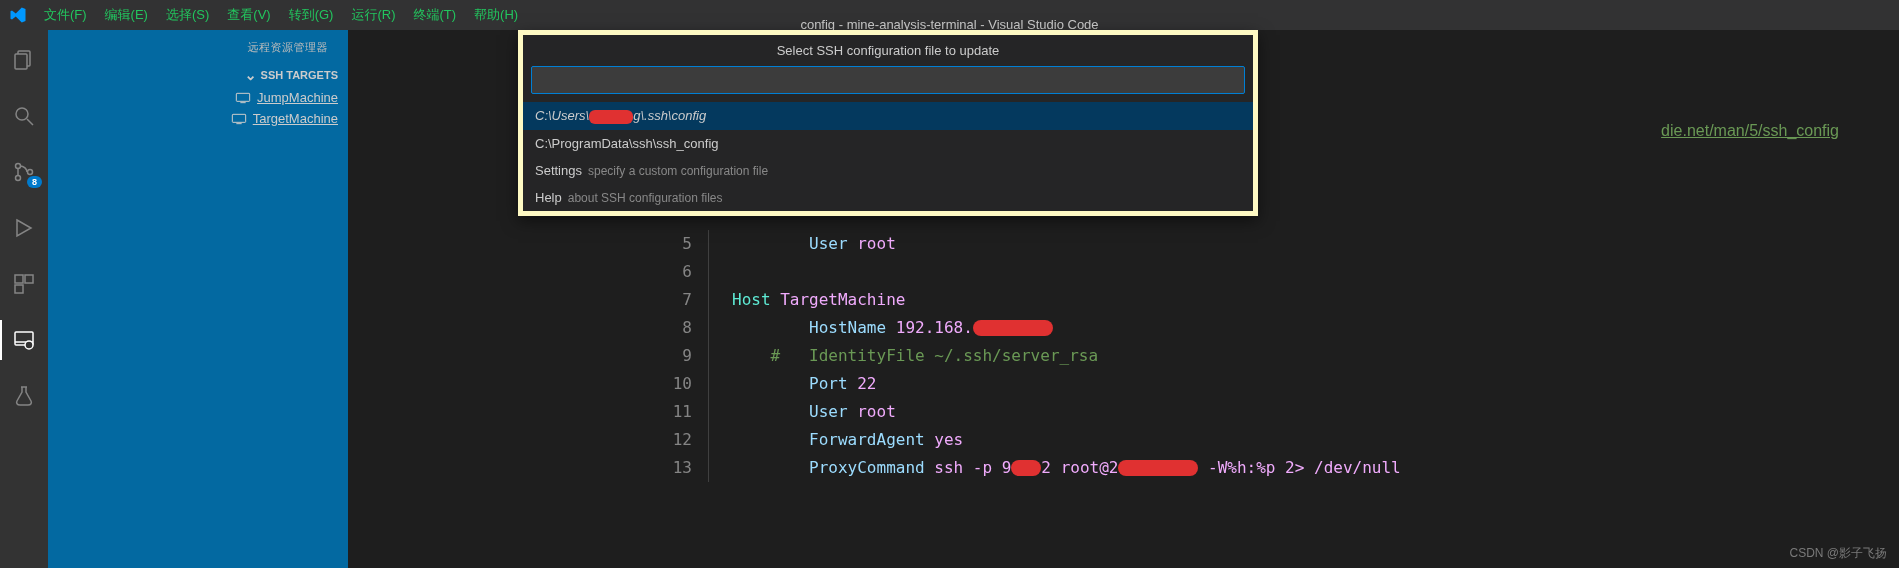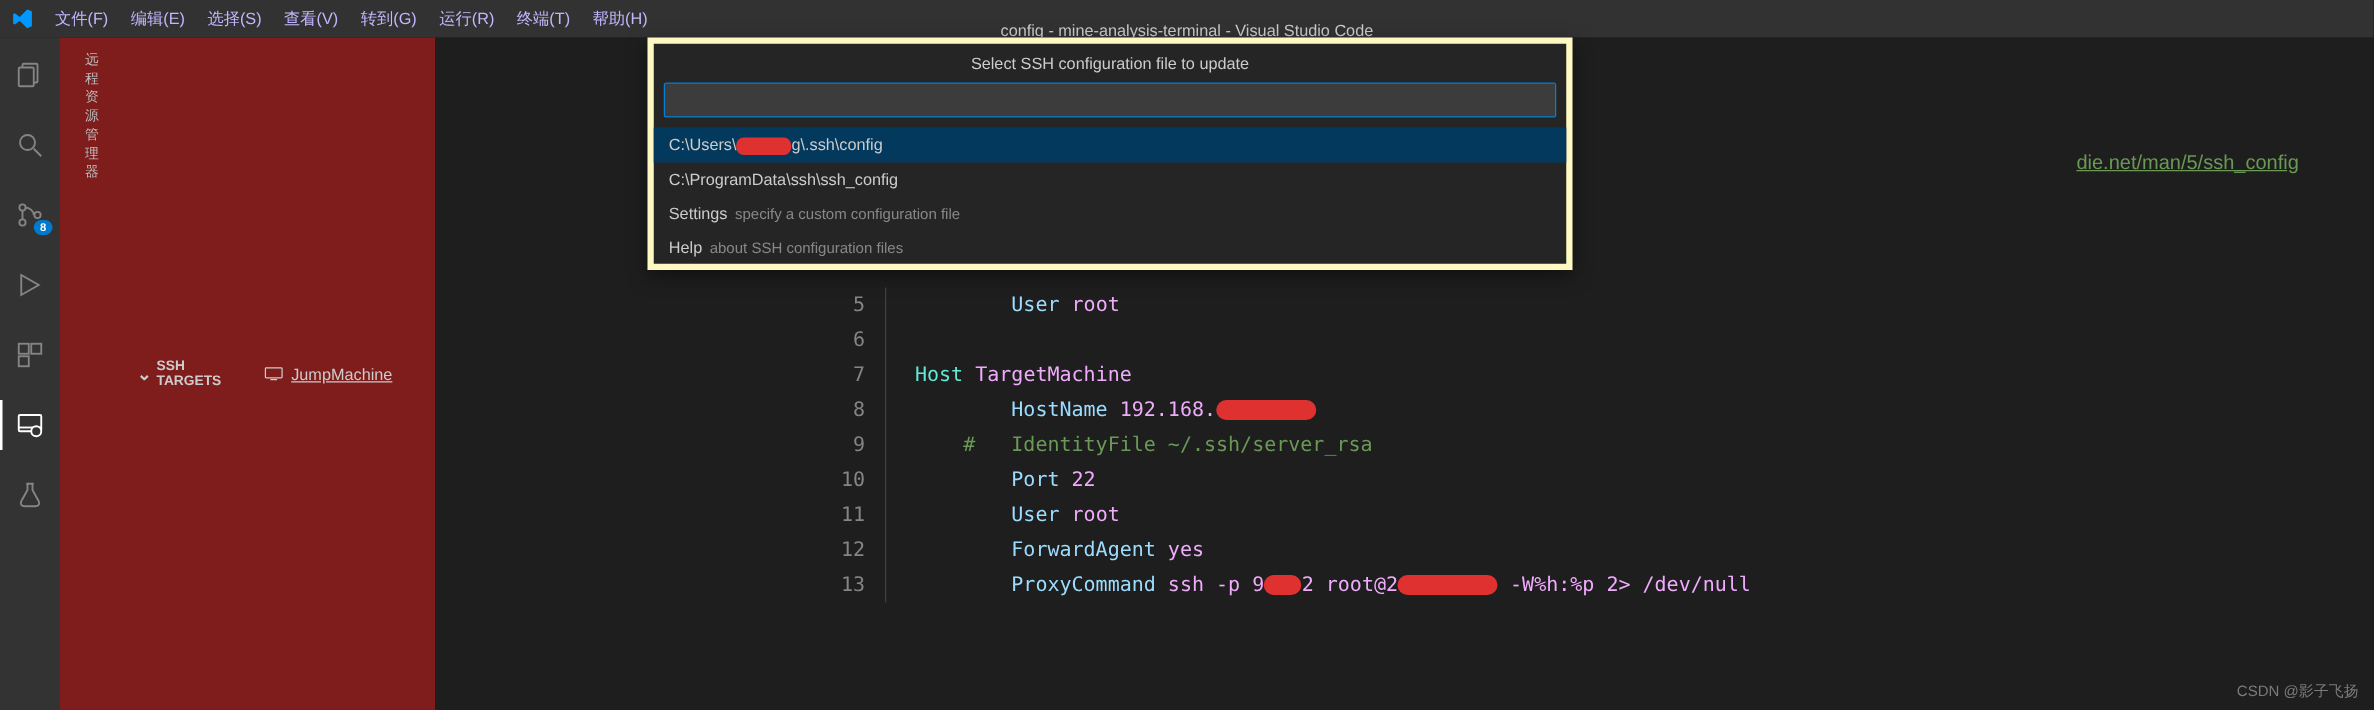--- a/index.html
+++ b/index.html
@@ -26,21 +26,21 @@
   justify-content: center;
 }
 .logo svg { width: 18px; height: 18px; }
 .menu {
   display: flex;
   gap: 0;
 }
 .menu-item {
   padding: 4px 9px;
   font-size: 13px;
-  color: #c4b5fd;
+  color: #22c55e;
   cursor: pointer;
 }
 .title-center {
   position: absolute;
   left: 50%;
   transform: translateX(-50%);
   font-size: 13px;
   color: #cccccc;
   margin-top: 19px;
 }
@@ -84,23 +84,24 @@
   right: 6px;
   background: #007acc;
   color: #fff;
   font-size: 9px;
   border-radius: 10px;
   padding: 1px 5px;
   font-weight: bold;
 }
 .sidebar {
   width: 300px;
-  background: #7f1d1d;
-  display: flex;
-  flex-direction: row;
+  background: #0369a1;
+  display: flex;
+  flex-direction: column;
+  align-items: flex-end;
 }
 .sidebar-title {
   padding: 10px 20px 8px;
   font-size: 11px;
   color: #bbbbbb;
   letter-spacing: 0.5px;
 }
 .section-header {
   display: flex;
   align-items: center;
@@ -193,21 +194,21 @@
   border-radius: 2px;
 }
 .qp-item {
   padding: 6px 12px;
   font-size: 13px;
   cursor: pointer;
   display: flex;
   gap: 6px;
   align-items: baseline;
 }
-.qp-item.selected { background: #04395e; }
+.qp-item.selected { background: #04395e; font-style: italic; }
 .qp-item .detail { color: #888888; font-size: 12px; }
 .qp-item .redact2 {
   display: inline-block;
   background: #e03131;
   border-radius: 6px;
   width: 44px;
   height: 14px;
   vertical-align: middle;
 }
 .watermark {

